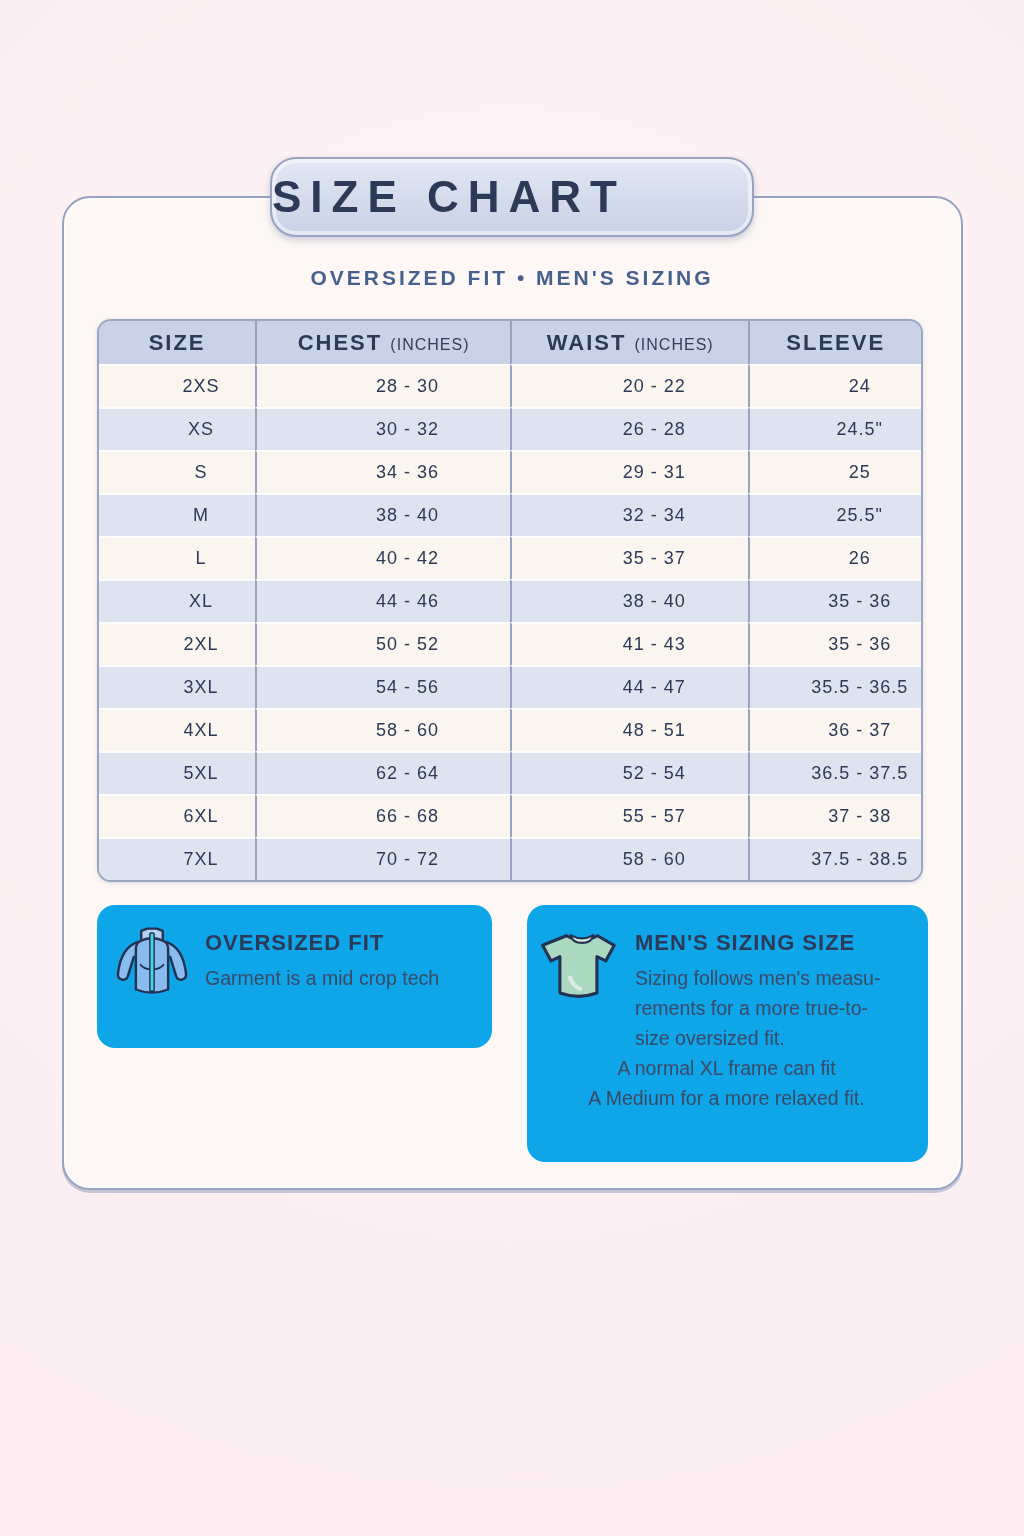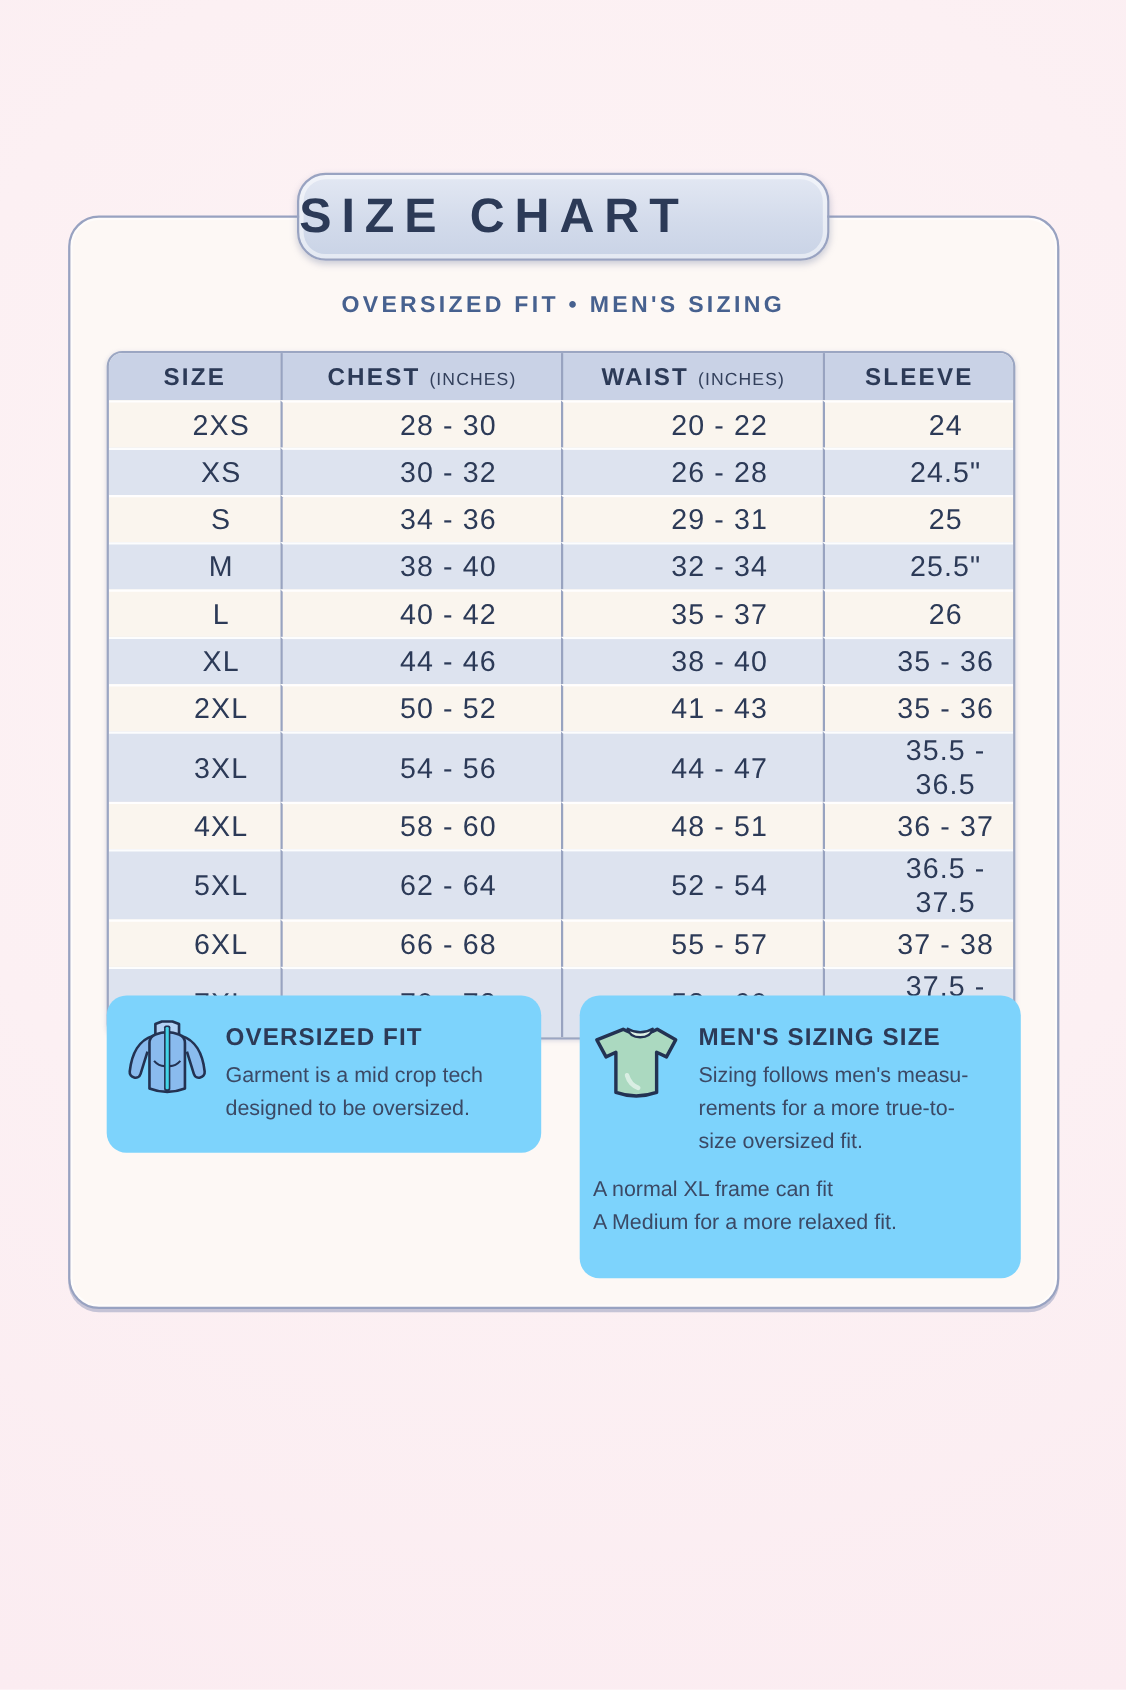--- a/index.html
+++ b/index.html
@@ -47,42 +47,42 @@
   .size-table th {
     height:43px; background:#c9d2e6; color:#2c3a57;
     font-size:22px; font-weight:bold; letter-spacing:2px;
     text-align:center; vertical-align:middle;
   }
   .size-table th .unit {
     font-size:16px; font-weight:normal; letter-spacing:1px; color:#33405c;
   }
   .size-table td {
     height:43px; text-align:center; vertical-align:middle;
-    font-size:26px; letter-spacing:1px; color:#2c3a57;
+    font-size:18px; letter-spacing:1px; color:#2c3a57;
     border-top:2px solid rgba(255,255,255,.9);
     padding-left:48px;
   }
   .size-table th + th, .size-table td + td { border-left:2px solid #98a3c0; }
   .size-table tbody tr:nth-child(odd)  td { background:#faf5ee; }
   .size-table tbody tr:nth-child(even) td { background:#dde3ef; }
   .note {
-    position:absolute; background:#7dd3fc; border-radius:18px;
+    position:absolute; background:#0ea5e9; border-radius:18px;
     color:#3b4965;
   }
   .note-left  { left:97px;  top:905px; width:395px; height:143px; padding:15px 14px 12px 12px; }
   .note-right { left:527px; top:905px; width:401px; height:257px; padding:15px 14px 14px 12px; }
   .note-grid { display:grid; grid-template-columns:90px 1fr; column-gap:6px; }
   .note-icon { width:86px; height:96px; }
   .note-icon svg { width:100%; height:100%; display:block; }
   .note-heading {
     font-size:22px; font-weight:bold; letter-spacing:1px; color:#2c3a57;
     margin-top:10px; margin-bottom:7px;
   }
   .note-line { font-size:19.5px; line-height:30px; }
-  .note-para2 { grid-column:1 / -1; margin-top:13px; }
+  .note-para2 { grid-column:1 / -1; text-align:center; }
 </style>
 </head>
 <body>
 
 <div class="page">
 
   <div class="panel"></div>
 
   <div class="title-pill">
     <span>SIZE CHART</span>
@@ -197,21 +197,20 @@
           <path d="M27 13 c6 -2.5 12 -2.5 18 0 c3 1.2 4.5 3.5 4.5 6.5 V54 c-9 3.5 -18 3.5 -27 0 V19.5 c0 -3 1.5 -5.3 4.5 -6.5 z" fill="#8abbee" stroke="#233252" stroke-width="2" stroke-linejoin="round"></path>
           <path d="M26 33 q3.5 4 8 4" fill="none" stroke="#233252" stroke-width="1.6"></path>
           <path d="M46 33 q-3.5 4 -8 4" fill="none" stroke="#233252" stroke-width="1.6"></path>
           <rect x="33.6" y="6" width="4.8" height="50" rx="1.5" fill="#233252"></rect>
           <rect x="34.8" y="7.2" width="2.4" height="47.5" rx="1" fill="#43d4e8"></rect>
         </svg>
       </div>
       <div>
         <div class="note-heading">OVERSIZED FIT</div>
         <div class="note-line">Garment is a mid crop tech</div>
-        <div class="note-line">designed to be oversized.</div>
       </div>
     </div>
   </div>
 
   <div class="note note-right">
     <div class="note-grid">
       <div class="note-icon">
         <svg viewBox="0 0 72 72" aria-hidden="true">
           <path d="M23 9 q13 7 26 0 l14 8 -7 13 -7.5 -3.5 V57 q-15.5 5.5 -31 0 V26.5 L10 30 3 17 z" fill="#abd9c0" stroke="#233252" stroke-width="2.6" stroke-linejoin="round"></path>
           <path d="M26.5 8.5 q9.5 5.5 19 0 q-1.5 6.5 -9.5 6.5 t-9.5 -6.5 z" fill="#ddf0e4" stroke="#233252" stroke-width="1.8" stroke-linejoin="round"></path>

